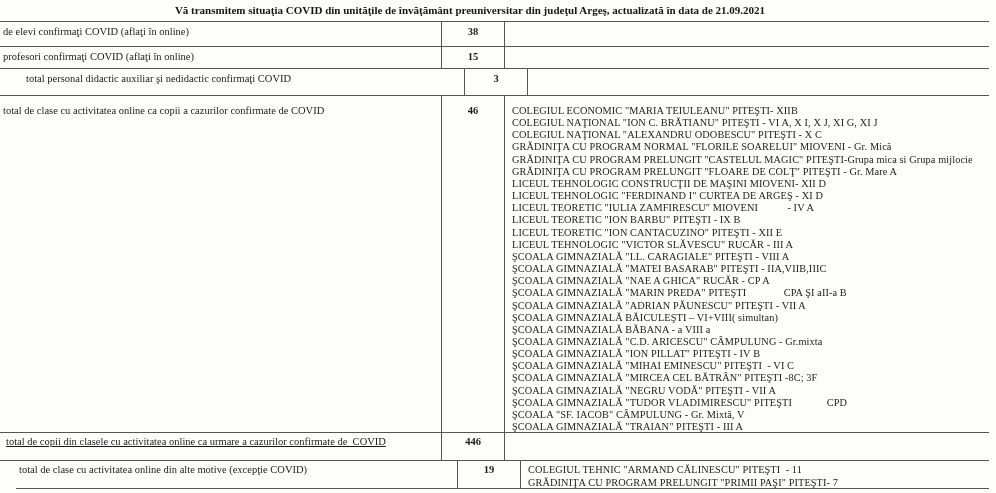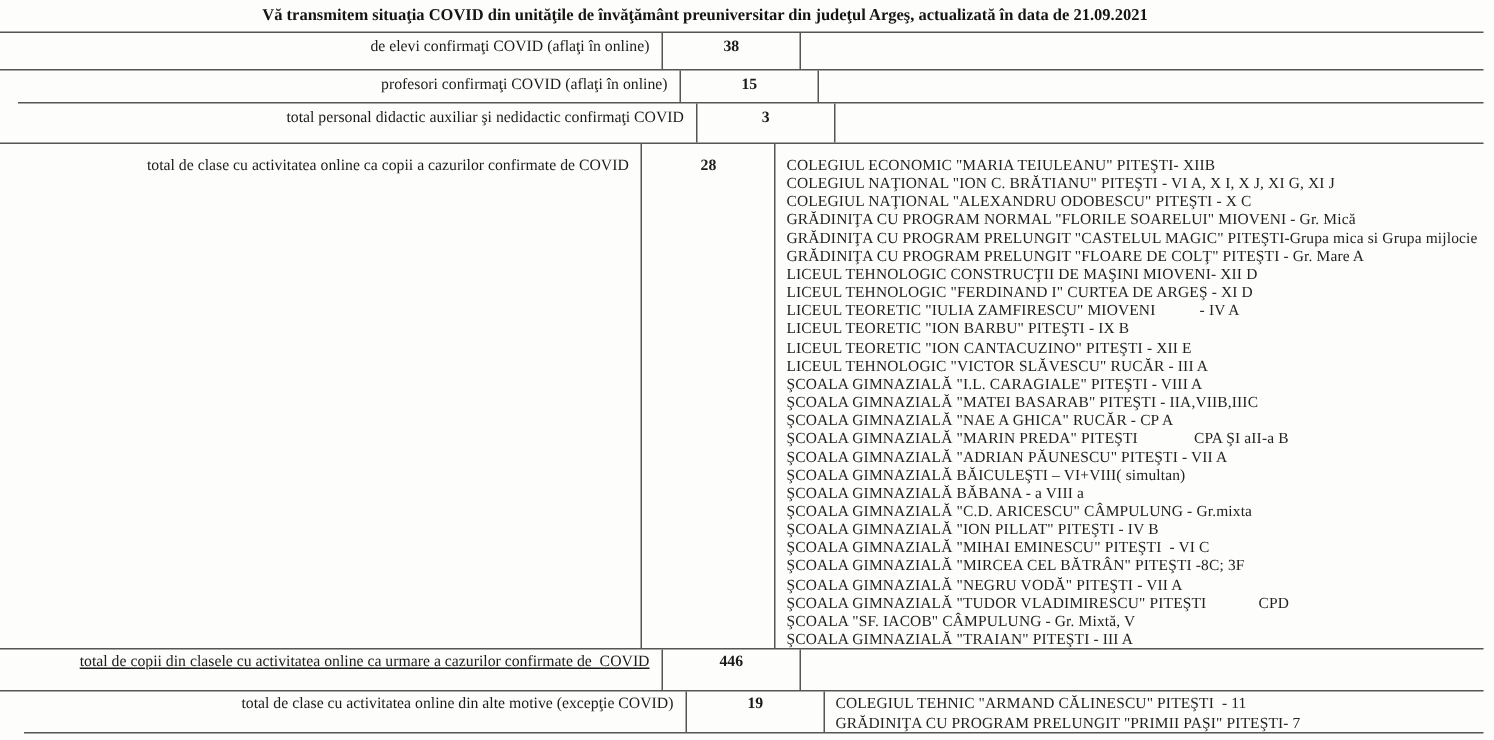--- a/index.html
+++ b/index.html
@@ -36,36 +36,35 @@
     width: 989px;
     border-top: 1px solid #555;
     box-sizing: border-box;
   }
   .t-row {
     display: flex;
     box-sizing: border-box;
     border-bottom: 1px solid #555;
   }
   .t-row.r1 { height: 25px; }
-  .t-row.r2 { height: 22px; margin-left: 12px; }
+  .t-row.r2 { height: 22px; }
   .t-row.r3 { height: 27px; padding-left: 23px; }
   .t-row.r4 { height: 337px; }
   .t-row.r5 { height: 28px; }
   .t-row.r6 { height: 28px; margin-left: 16px; }
   .c-label {
     width: 441px;
     box-sizing: border-box;
     padding: 4px 8px 0 3px;
     font-size: 10.5px;
     line-height: 12px;
     white-space: pre-wrap;
-    text-align: right;
   }
   .c-value {
-    width: 93px;
+    width: 64px;
     box-sizing: border-box;
     border-left: 1px solid #555;
     border-right: 1px solid #555;
     text-align: center;
     font-weight: bold;
     font-size: 10.5px;
     padding-top: 4px;
   }
   .c-details {
     flex: 1;
@@ -107,21 +106,21 @@
     </div>
 
     <div class="t-row r3">
       <div class="c-label">total personal didactic auxiliar şi nedidactic confirmaţi COVID</div>
       <div class="c-value">3</div>
       <div class="c-details"></div>
     </div>
 
     <div class="t-row r4">
       <div class="c-label">total de clase cu activitatea online ca copii a cazurilor confirmate de COVID</div>
-      <div class="c-value">28</div>
+      <div class="c-value">46</div>
       <div class="c-details">
           <div class="school-line">COLEGIUL ECONOMIC "MARIA TEIULEANU" PITEŞTI- XIIB</div>
           <div class="school-line">COLEGIUL NAŢIONAL "ION C. BRĂTIANU" PITEŞTI - VI A, X I, X J, XI G, XI J</div>
           <div class="school-line">COLEGIUL NAŢIONAL "ALEXANDRU ODOBESCU" PITEŞTI - X C</div>
           <div class="school-line">GRĂDINIŢA CU PROGRAM NORMAL "FLORILE SOARELUI" MIOVENI - Gr. Mică</div>
           <div class="school-line">GRĂDINIŢA CU PROGRAM PRELUNGIT "CASTELUL MAGIC" PITEŞTI-Grupa mica si Grupa mijlocie</div>
           <div class="school-line">GRĂDINIŢA CU PROGRAM PRELUNGIT "FLOARE DE COLŢ" PITEŞTI - Gr. Mare A</div>
           <div class="school-line">LICEUL TEHNOLOGIC CONSTRUCŢII DE MAŞINI MIOVENI- XII D</div>
           <div class="school-line">LICEUL TEHNOLOGIC "FERDINAND I" CURTEA DE ARGEŞ - XI D</div>
           <div class="school-line">LICEUL TEORETIC "IULIA ZAMFIRESCU" MIOVENI           - IV A</div>

